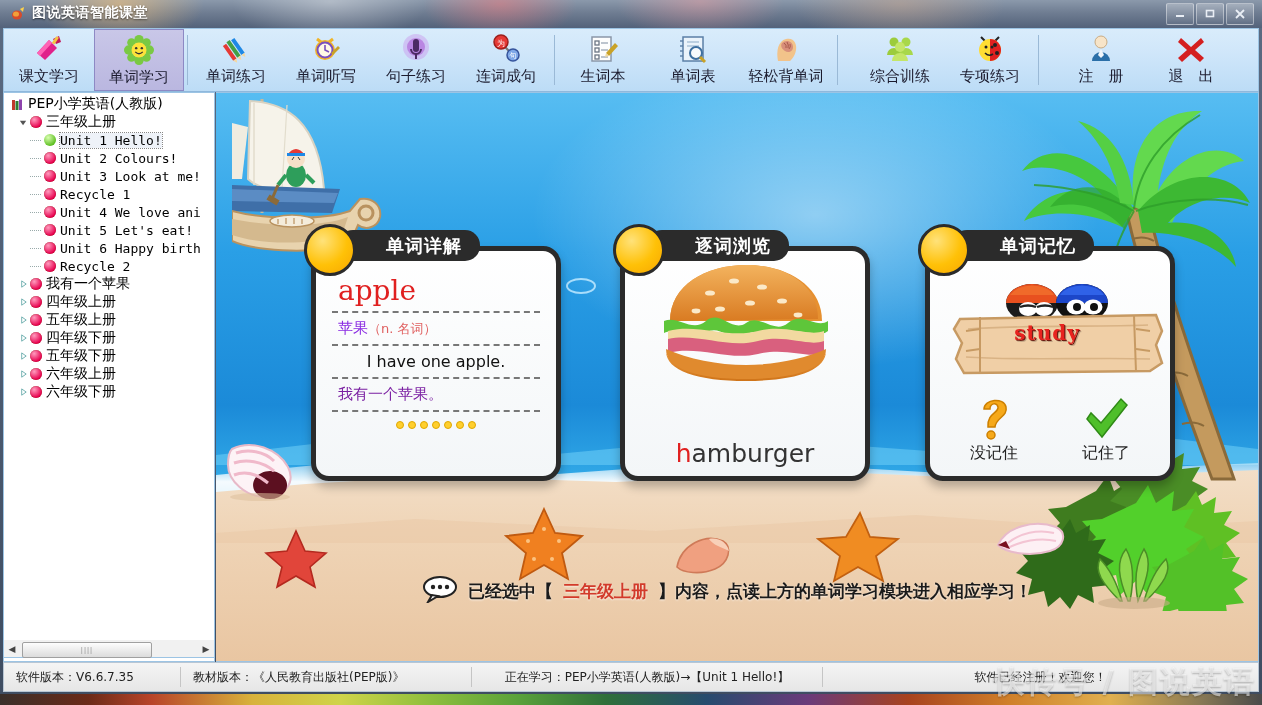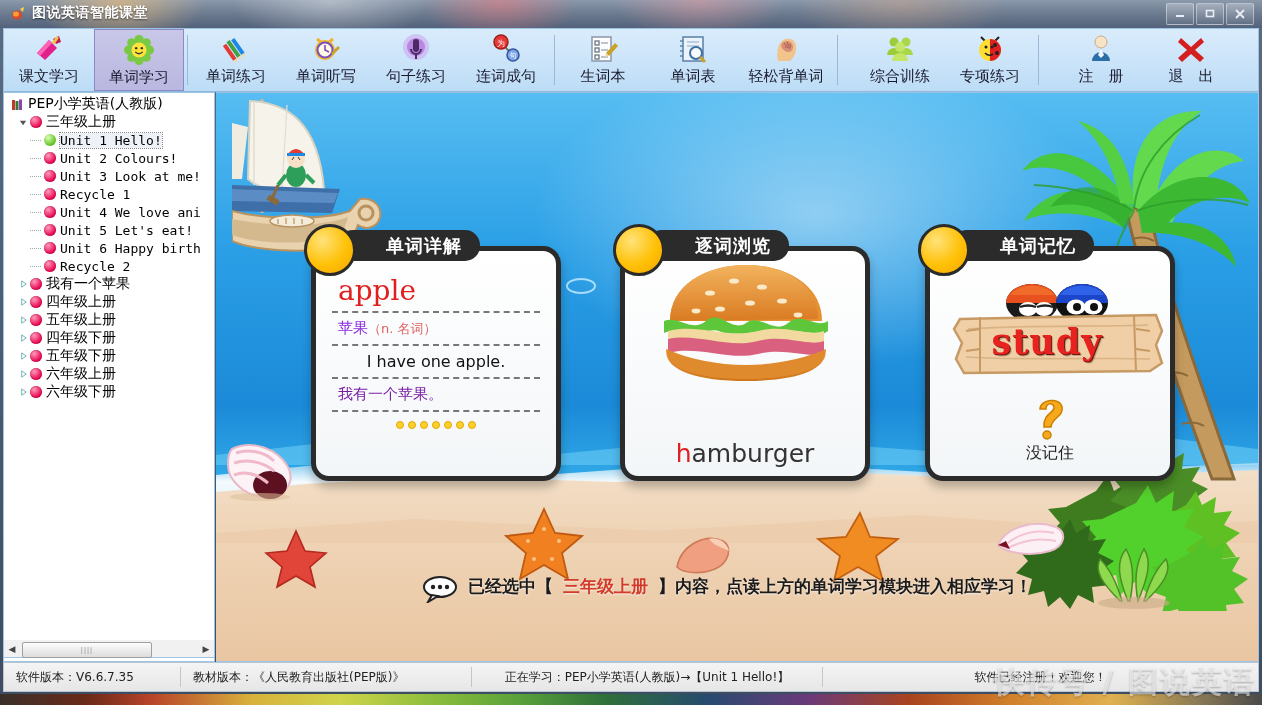--- a/index.html
+++ b/index.html
@@ -180,30 +180,30 @@
   .dotsrow i{width:6px;height:6px;border-radius:50%;background:#ffcf2e;border:1px solid #e0a800;display:block;}
   
   .c2body{position:absolute;inset:8px;display:flex;flex-direction:column;align-items:center;justify-content:space-between;}
   .burger{width:175px;height:125px;}
   .bword{font-size:25px;color:#333;font-family:"DejaVu Sans",sans-serif;margin-top:10px;}
   .bword em{font-style:normal;color:#e02020;}
   
   .c3body{position:absolute;inset:8px;}
   .plank{position:absolute;left:12px;top:50px;width:218px;height:68px;}
   .pword{position:absolute;left:0;top:62px;width:218px;text-align:center;
-         font-family:"DejaVu Serif",serif;font-weight:bold;font-size:35px;color:#e8231f;
+         font-family:"DejaVu Serif",serif;font-weight:bold;font-size:20px;color:#e8231f;
          text-shadow:1px 1px 0 #6b1a10,2px 2px 0 rgba(0,0,0,.2);letter-spacing:1px;}
   .bugs{position:absolute;left:58px;top:18px;width:120px;height:46px;}
   .choices{position:absolute;left:0;right:0;bottom:4px;display:flex;}
   .choice{flex:1;display:flex;flex-direction:column;align-items:center;cursor:pointer;}
   .choice .ci{height:46px;display:flex;align-items:flex-end;}
   .choice .cl{font-size:16px;color:#222;font-family:"DejaVu Sans",sans-serif;margin-top:2px;}
   
   .hint{
-    position:absolute;left:206px;bottom:54px;display:flex;align-items:flex-start;gap:10px;
+    position:absolute;left:206px;bottom:54px;display:flex;align-items:center;gap:10px;
     font-size:17px;color:#1b1b1b;font-weight:bold;font-family:"DejaVu Sans",sans-serif;
     text-shadow:0 1px 2px rgba(255,255,255,.7);white-space:nowrap;
   }
   .hint .grade{color:#d23a2a;font-weight:bold;}
   
   .statusbar{
     position:absolute;left:3px;top:662px;width:1256px;height:30px;
     background:linear-gradient(180deg,#f4f4f4,#e6e6e6);
     border:1px solid #b8c6d4;box-sizing:border-box;display:flex;align-items:center;
   }
@@ -851,20 +851,28 @@
         <div class="choices">
           <div class="choice">
             <span class="ci">
               <svg viewBox="0 0 40 46" width="40" height="46">
                 <path d="M10 14 C10 4 30 2 32 12 C34 22 22 22 21 32 L14 32 C13 18 25 18 24 12 C23 7 16 8 16 14 Z" fill="#f6a91a" stroke="#cc7f00" stroke-width="1.5"></path>
                 <circle cx="17" cy="40" r="4" fill="#f6a91a" stroke="#cc7f00" stroke-width="1.5"></circle>
               </svg>
             </span>
             <span class="cl">没记住</span>
           </div>
+          <div class="choice">
+            <span class="ci">
+              <svg viewBox="0 0 46 44" width="46" height="44">
+                <path d="M4 22 L8 16 L18 26 L38 2 L44 8 L19 40 Z" fill="#4fbf2a" stroke="#2f8a16" stroke-width="1.5"></path>
+              </svg>
+            </span>
+            <span class="cl">记住了</span>
+          </div>
         </div>
       </div>
     </div>
 
     <div class="hint">
       <span>
         <svg viewBox="0 0 36 28" width="36" height="28">
           <ellipse cx="18" cy="12" rx="16" ry="10" fill="#fff" stroke="#222" stroke-width="2"></ellipse>
           <path d="M10 20 L6 27 L16 21 Z" fill="#fff" stroke="#222" stroke-width="2"></path>
           <circle cx="11" cy="12" r="2.2" fill="#222"></circle>

